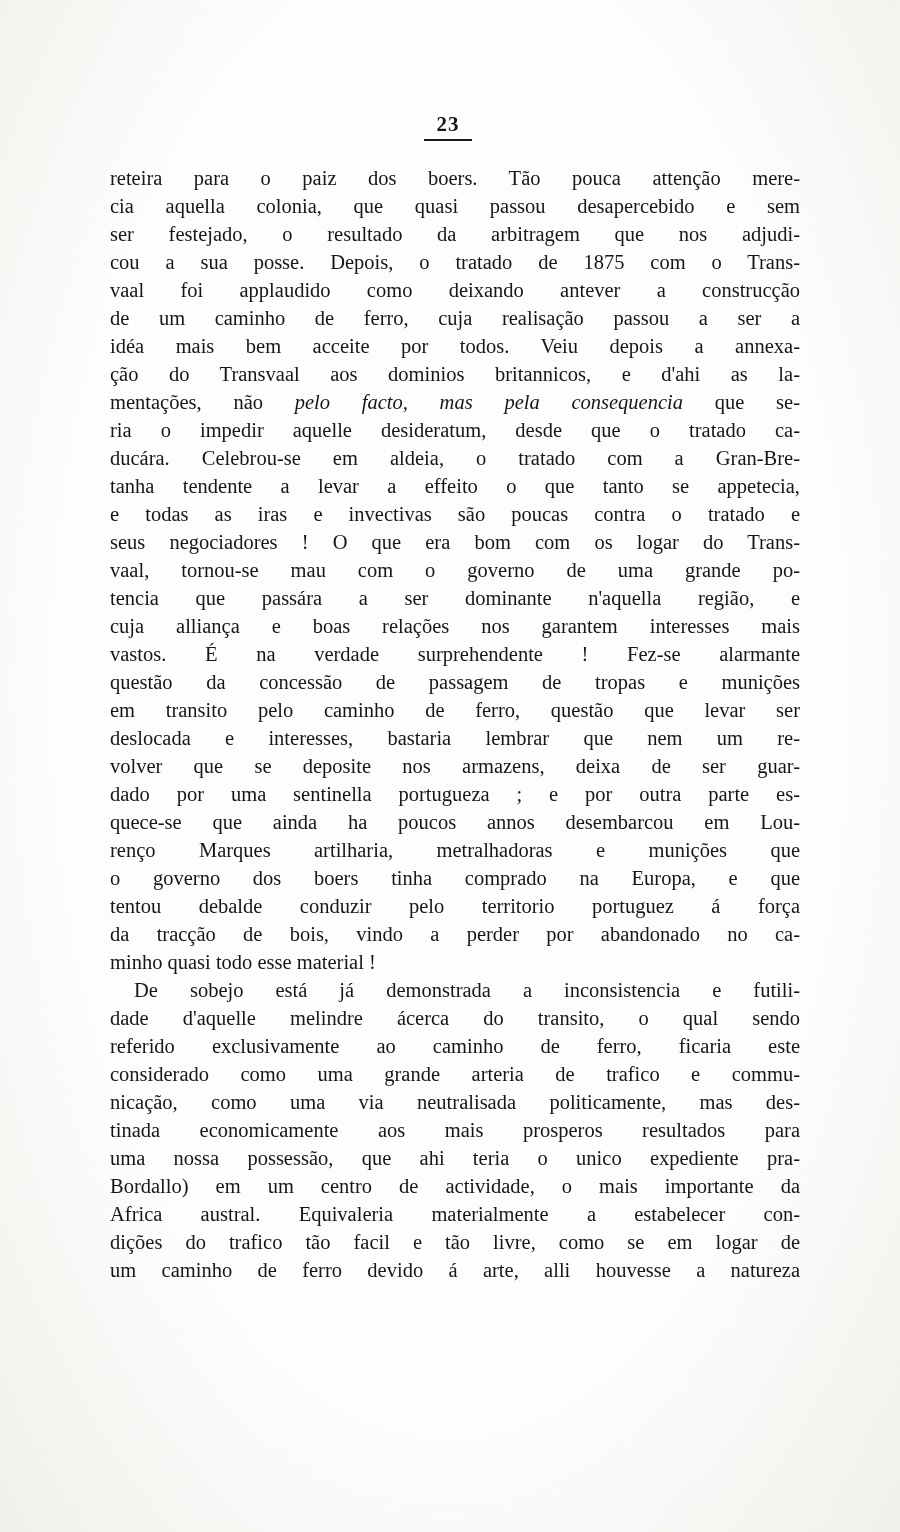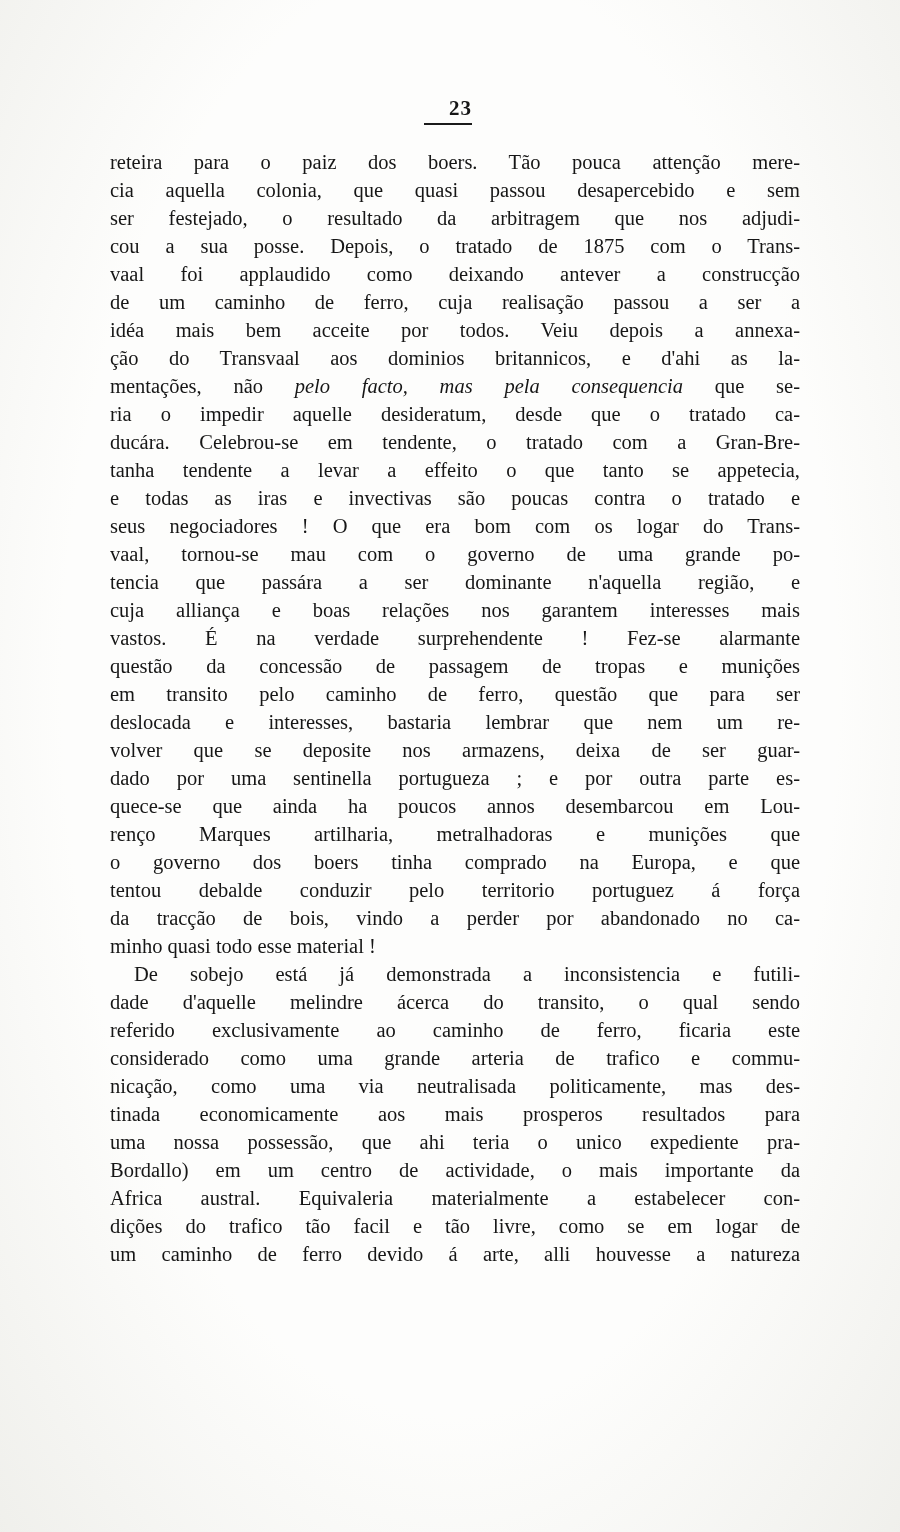--- a/index.html
+++ b/index.html
@@ -13,22 +13,22 @@
   .sheet {
     width: 900px; height: 1532px;
     padding-top: 96px;
     position: relative;
     background:
       radial-gradient(ellipse at 50% 45%, rgba(255,255,255,0.6) 60%, rgba(205,205,198,0.25) 100%),
       #fbfbf8;
   }
   .page-number {
     width: 48px;
-    margin: 0 auto 23px auto;
-    text-align: right;
+    margin: 16px auto 23px auto;
+    text-align: center;
     font-size: 21px;
     font-weight: bold;
     letter-spacing: 1px;
     border-bottom: 2px solid #1b1b1b;
     padding-bottom: 2px;
     transform: translateX(-2px);
   }
   .page-text {
     width: 690px;
     margin-left: 110px;
@@ -57,30 +57,30 @@
         <div class="line"><span>reteira para o paiz dos boers. Tão pouca attenção mere-</span></div>
         <div class="line"><span>cia aquella colonia, que quasi passou desapercebido e sem</span></div>
         <div class="line"><span>ser festejado, o resultado da arbitragem que nos adjudi-</span></div>
         <div class="line"><span>cou a sua posse. Depois, o tratado de 1875 com o Trans-</span></div>
         <div class="line"><span>vaal foi applaudido como deixando antever a construcção</span></div>
         <div class="line"><span>de um caminho de ferro, cuja realisação passou a ser a</span></div>
         <div class="line"><span>idéa mais bem acceite por todos. Veiu depois a annexa-</span></div>
         <div class="line"><span>ção do Transvaal aos dominios britannicos, e d'ahi as la-</span></div>
         <div class="line"><span>mentações, não </span><span class="italic">pelo facto, mas pela consequencia</span><span> que se-</span></div>
         <div class="line"><span>ria o impedir aquelle desideratum, desde que o tratado ca-</span></div>
-        <div class="line"><span>ducára. Celebrou-se em tendente, o tratado com a Gran-Bre-</span></div>
+        <div class="line"><span>ducára. Celebrou-se em aldeia, o tratado com a Gran-Bre-</span></div>
         <div class="line"><span>tanha tendente a levar a effeito o que tanto se appetecia,</span></div>
         <div class="line"><span>e todas as iras e invectivas são poucas contra o tratado e</span></div>
         <div class="line"><span>seus negociadores ! O que era bom com os logar do Trans-</span></div>
         <div class="line"><span>vaal, tornou-se mau com o governo de uma grande po-</span></div>
         <div class="line"><span>tencia que passára a ser dominante n'aquella região, e</span></div>
         <div class="line"><span>cuja alliança e boas relações nos garantem interesses mais</span></div>
         <div class="line"><span>vastos. É na verdade surprehendente ! Fez-se alarmante</span></div>
         <div class="line"><span>questão da concessão de passagem de tropas e munições</span></div>
-        <div class="line"><span>em transito pelo caminho de ferro, questão que para ser</span></div>
+        <div class="line"><span>em transito pelo caminho de ferro, questão que levar ser</span></div>
         <div class="line"><span>deslocada e interesses, bastaria lembrar que nem um re-</span></div>
         <div class="line"><span>volver que se deposite nos armazens, deixa de ser guar-</span></div>
         <div class="line"><span>dado por uma sentinella portugueza ; e por outra parte es-</span></div>
         <div class="line"><span>quece-se que ainda ha poucos annos desembarcou em Lou-</span></div>
         <div class="line"><span>renço Marques artilharia, metralhadoras e munições que</span></div>
         <div class="line"><span>o governo dos boers tinha comprado na Europa, e que</span></div>
         <div class="line"><span>tentou debalde conduzir pelo territorio portuguez á força</span></div>
         <div class="line"><span>da tracção de bois, vindo a perder por abandonado no ca-</span></div>
         <div class="line"><span>minho quasi todo esse material !</span></div>
       </div>

